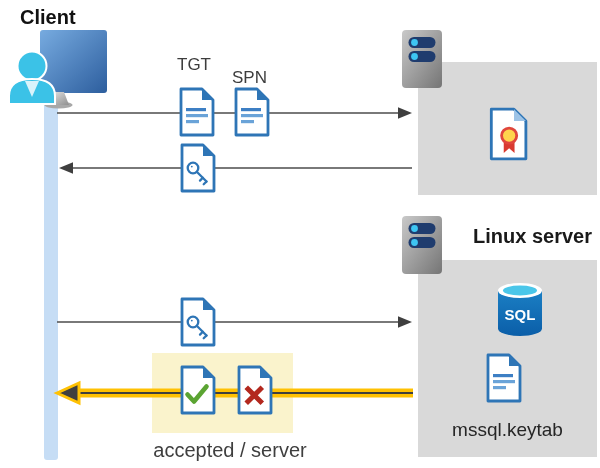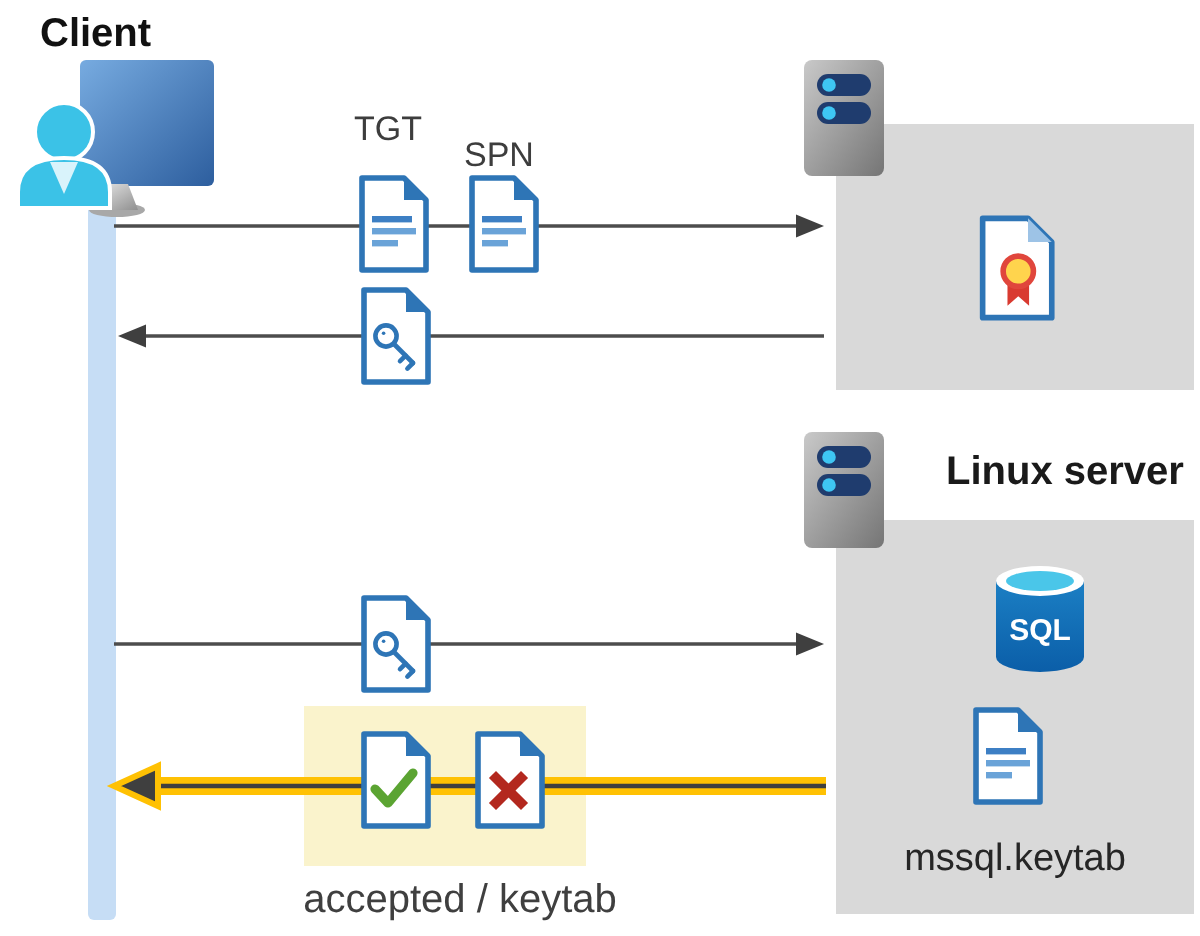--- a/index.html
+++ b/index.html
@@ -184,16 +184,16 @@
       <rect x="9" y="33" width="13" height="3.2" fill="#6aa3d8"></rect>
     </g>
   </svg>
 
   <div class="layer-text">
     <div class="lbl client-lbl">Client</div>
     <div class="lbl tgt-lbl">TGT</div>
     <div class="lbl spn-lbl">SPN</div>
     <div class="lbl linux-lbl">Linux server</div>
     <div class="lbl keytab-lbl">mssql.keytab</div>
-    <div class="lbl result-lbl">accepted / keytab</div>
+    <div class="lbl result-lbl">accepted / server</div>
   </div>
 
 </div>
 
 </body></html>

